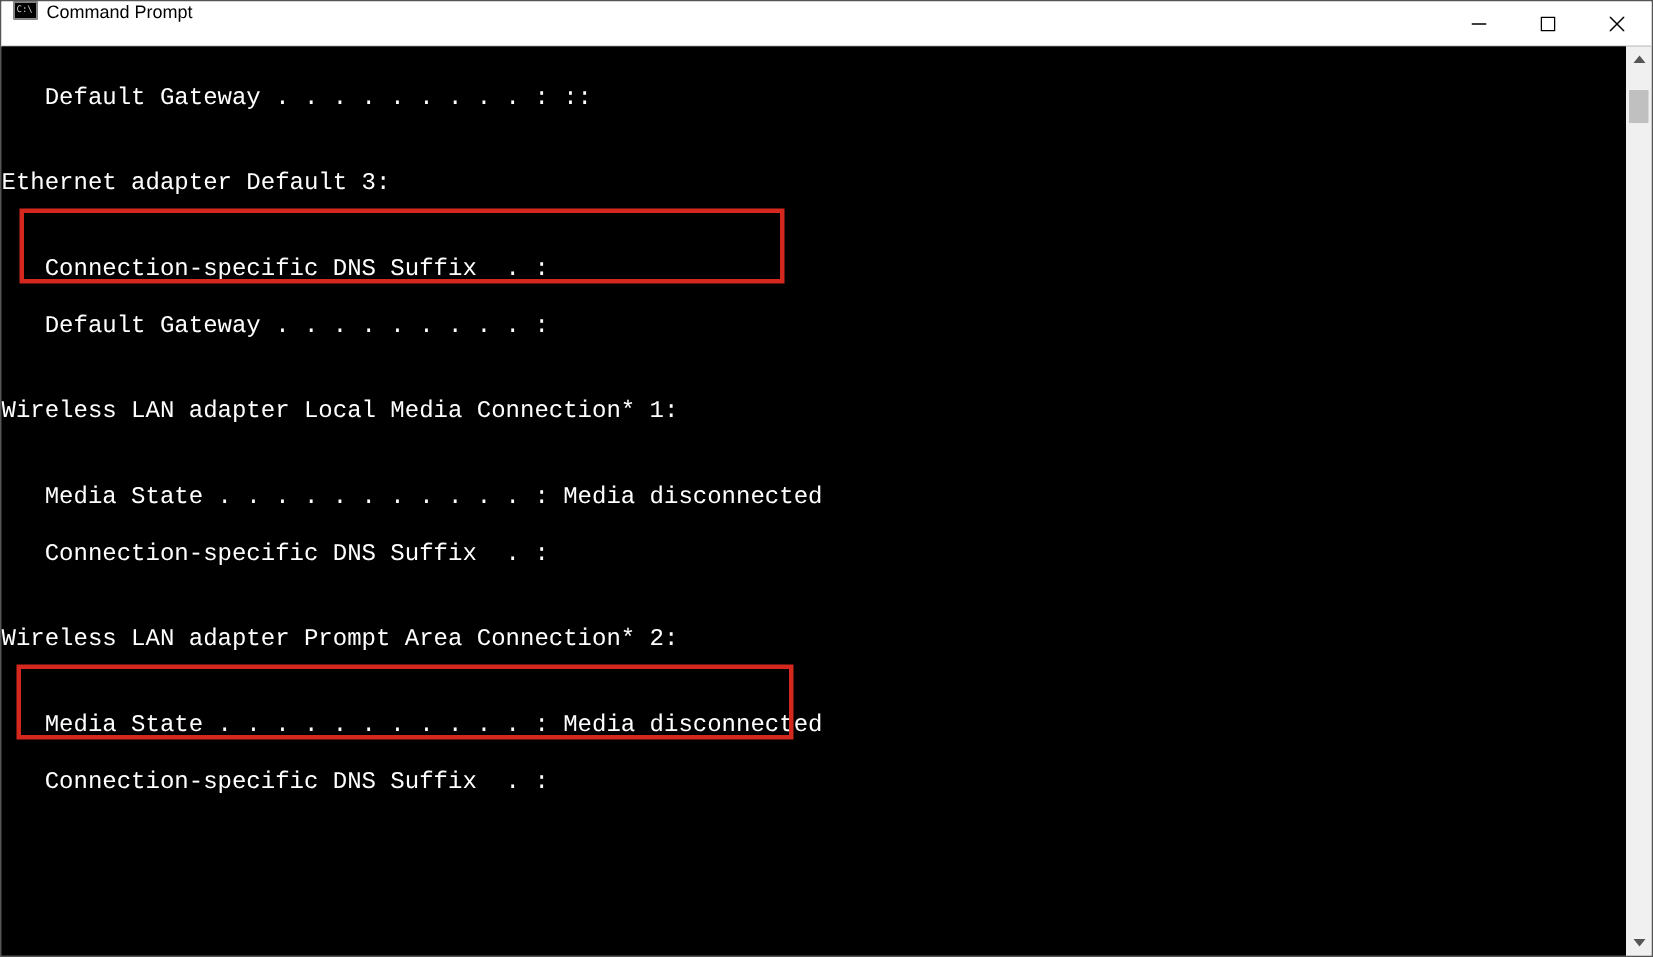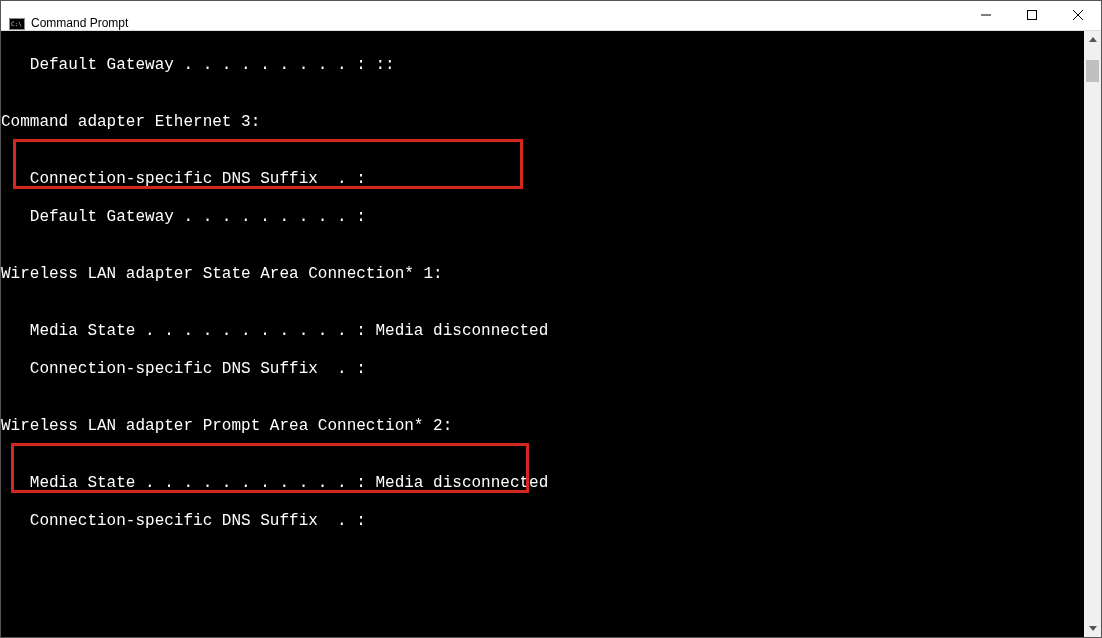--- a/index.html
+++ b/index.html
@@ -1,18 +1,18 @@
 <!DOCTYPE html>
 <html><head>
 <meta charset="utf-8">
 <style>
   * { margin: 0; padding: 0; box-sizing: border-box; }
   html, body { width: 1102px; height: 638px; overflow: hidden; font-family: "Segoe UI", Tahoma, sans-serif; background: #fff; }
   .window { width: 1102px; height: 638px; display: flex; flex-direction: column; border: 1px solid #555; }
-  .titlebar { height: 30px; background: #fff; display: flex; align-items: flex-end; border-bottom: 1px solid #ddd; }
+  .titlebar { height: 30px; background: #fff; display: flex; align-items: flex-start; border-bottom: 1px solid #ddd; }
   .titlebar .icon-box { width: 16px; height: 12px; margin-left: 8px; background: #000; border: 1px solid #888; position: relative; }
   .titlebar .icon-box::before { content:"C:\\"; color:#ccc; font-size:6px; position:absolute; top:1px; left:1px; font-family: Consolas, monospace; }
   .titlebar .title { margin-left: 6px; font-size: 12px; color: #000; flex: 1; }
   .winbtn { width: 46px; height: 30px; display: flex; align-items: center; justify-content: center; font-size: 12px; color:#000; }
   .winbtn svg { display:block; }
   .body-area { flex: 1; display: flex; background: #000; min-height: 0; }
   .terminal { flex: 1; background: #000; color: #fff; font-family: Consolas, "Courier New", monospace; font-size: 16px; line-height: 19px; padding: 6px 0 0 0; white-space: pre; position: relative; overflow: hidden; }
   .line { white-space: pre; }
   .redbox { position: absolute; border: 3px solid #d4281f; pointer-events: none; }
   .scrollbar { width: 17px; background: #f0f0f0; display: flex; flex-direction: column; }
@@ -45,26 +45,26 @@
           <line x1="0" y1="0" x2="10" y2="10" stroke="#000" stroke-width="1"></line>
           <line x1="10" y1="0" x2="0" y2="10" stroke="#000" stroke-width="1"></line>
         </svg>
     </div>
   </div>
 
   <div class="body-area">
     <div class="terminal">
 <div class="line">   Default Gateway . . . . . . . . . : ::</div>
 <div class="line"></div>
-<div class="line">Command adapter Ethernet 3:</div>
+<div class="line">Ethernet adapter Default 3:</div>
 <div class="line"></div>
 <div class="line">   Connection-specific DNS Suffix  . :</div>
 <div class="line">   Default Gateway . . . . . . . . . :</div>
 <div class="line"></div>
-<div class="line">Wireless LAN adapter State Area Connection* 1:</div>
+<div class="line">Wireless LAN adapter Local Media Connection* 1:</div>
 <div class="line"></div>
 <div class="line">   Media State . . . . . . . . . . . : Media disconnected</div>
 <div class="line">   Connection-specific DNS Suffix  . :</div>
 <div class="line"></div>
 <div class="line">Wireless LAN adapter Prompt Area Connection* 2:</div>
 <div class="line"></div>
 <div class="line">   Media State . . . . . . . . . . . : Media disconnected</div>
 <div class="line">   Connection-specific DNS Suffix  . :</div>
 <div class="line"></div>
 

